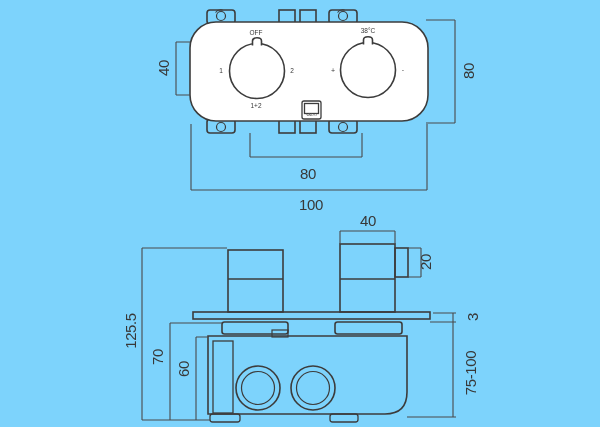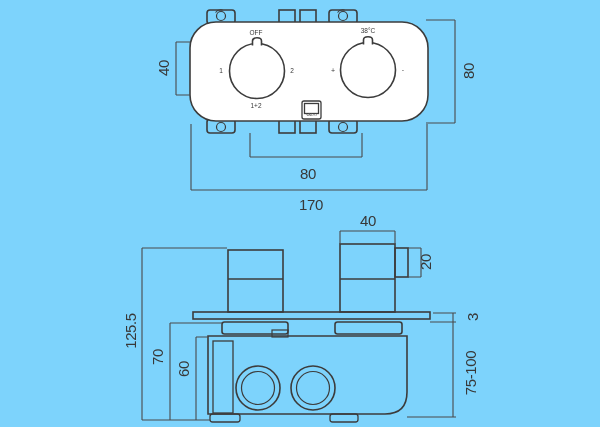--- a/index.html
+++ b/index.html
@@ -127,21 +127,21 @@
   <span class="label tiny" style="left:292px;top:71px">2</span>
   <span class="label tiny" style="left:256px;top:106px">1+2</span>
   <span class="label tiny" style="left:368px;top:31px">38°C</span>
   <span class="label plus" style="left:333px;top:70px">+</span>
   <span class="label plus" style="left:403px;top:69px">-</span>
   <span class="label micro" style="left:311.5px;top:115px">VADO</span>
 
   <span class="label dim vdim" style="left:163px;top:68px">40</span>
   <span class="label dim vdim" style="left:468px;top:71px">80</span>
   <span class="label dim" style="left:308px;top:173px">80</span>
-  <span class="label dim" style="left:311px;top:204px">170</span>
+  <span class="label dim" style="left:311px;top:204px">100</span>
 
   <span class="label dim" style="left:368px;top:220px">40</span>
   <span class="label dim vdim" style="left:425px;top:262px">20</span>
   <span class="label dim vdim" style="left:130px;top:331px">125.5</span>
   <span class="label dim vdim" style="left:157px;top:357px">70</span>
   <span class="label dim vdim" style="left:183px;top:369px">60</span>
   <span class="label dim vdim" style="left:472px;top:317px">3</span>
   <span class="label dim vdim" style="left:470px;top:373px">75-100</span>
 
 </div>

